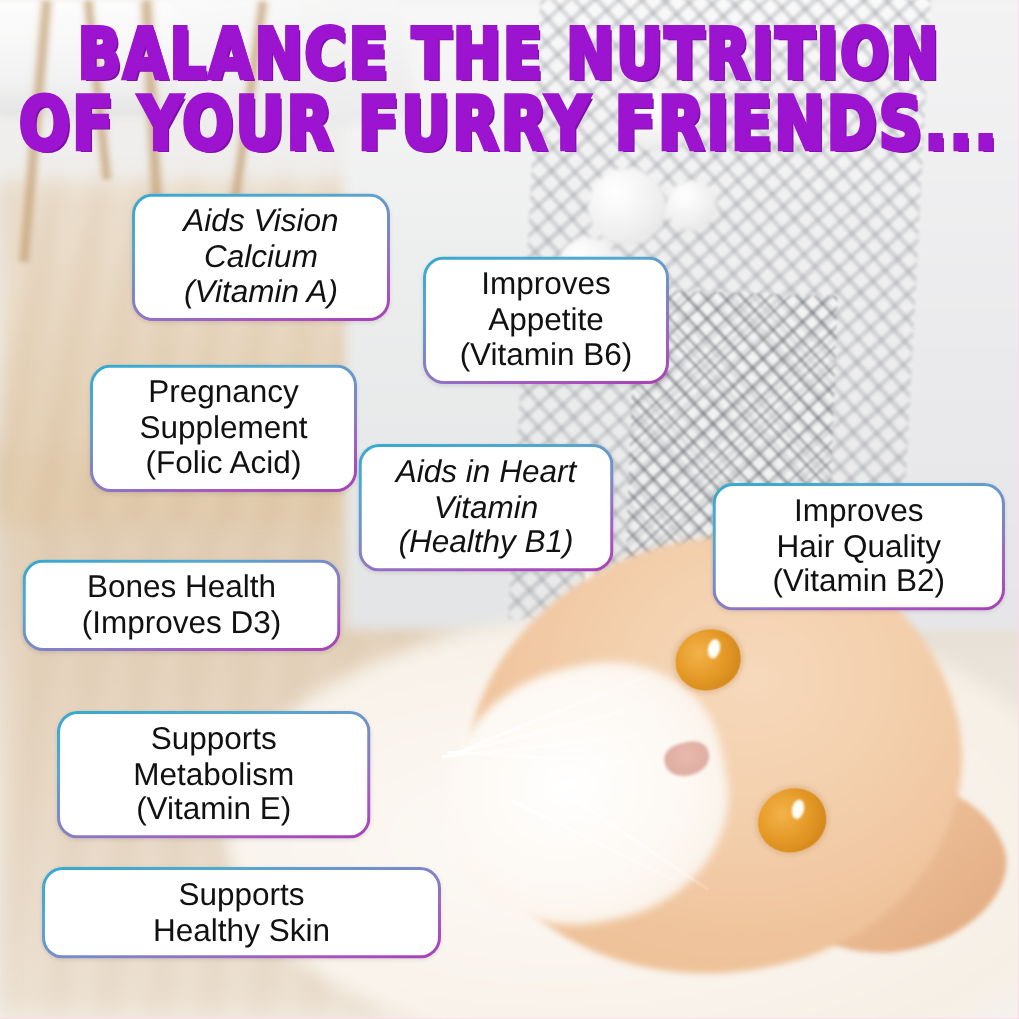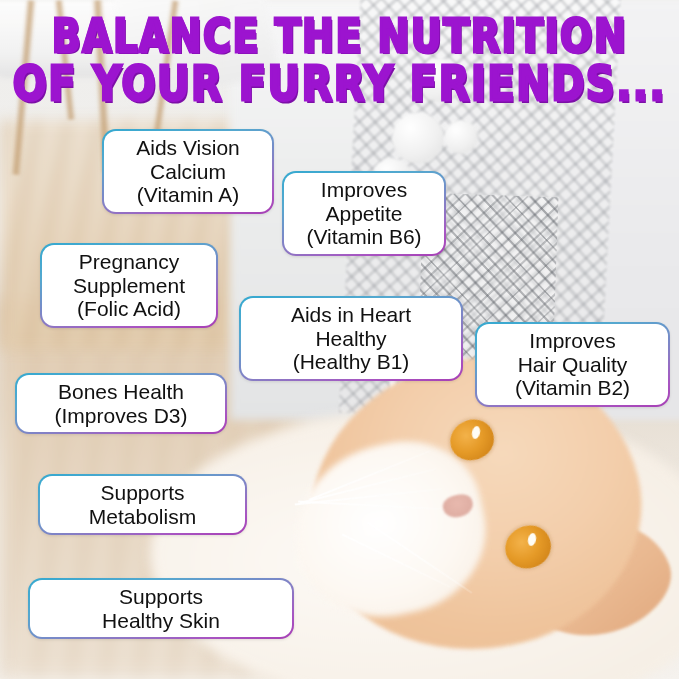--- a/index.html
+++ b/index.html
@@ -295,59 +295,60 @@
     <div class="whisker" style="left:298px;top:178px;width:142px;transform:rotate(3deg);"></div>
     <div class="whisker" style="left:330px;top:256px;width:120px;transform:rotate(26deg);"></div>
     <div class="whisker" style="left:346px;top:262px;width:126px;transform:rotate(34deg);"></div>
   </div>
 
   <div class="headline">
     <span class="line line-1">Balance the Nutrition</span>
     <span class="line line-2">of your Furry Friends...</span>
   </div>
 
-  <div class="label-box" style="left:102px; top:129px; width:172px;">
+  <div class="label-box" style="left:88px; top:129px; width:172px;font-style:italic;">
     <span class="ln">Aids Vision</span>
     <span class="ln">Calcium</span>
     <span class="ln">(Vitamin A)</span>
   </div>
 
   <div class="label-box" style="left:282px; top:171px; width:164px;">
     <span class="ln">Improves</span>
     <span class="ln">Appetite</span>
     <span class="ln">(Vitamin B6)</span>
   </div>
 
 
-  <div class="label-box" style="left:40px; top:243px; width:178px;">
+  <div class="label-box" style="left:60px; top:243px; width:178px;">
     <span class="ln">Pregnancy</span>
     <span class="ln">Supplement</span>
     <span class="ln">(Folic Acid)</span>
   </div>
 
-  <div class="label-box" style="left:239px; top:296px; width:224px;">
+  <div class="label-box" style="left:239px; top:296px; width:170px;font-style:italic;">
     <span class="ln">Aids in Heart</span>
-    <span class="ln">Healthy</span>
+    <span class="ln">Vitamin</span>
     <span class="ln">(Healthy B1)</span>
   </div>
 
   <div class="label-box" style="left:475px; top:322px; width:195px;">
     <span class="ln">Improves</span>
     <span class="ln">Hair Quality</span>
     <span class="ln">(Vitamin B2)</span>
   </div>
 
   <div class="label-box" style="left:15px; top:373px; width:212px;">
     <span class="ln">Bones Health</span>
     <span class="ln">(Improves D3)</span>
   </div>
 
   <div class="label-box" style="left:38px; top:474px; width:209px;">
     <span class="ln">Supports</span>
     <span class="ln">Metabolism</span>
+    <span class="ln">(Vitamin E)</span>
   </div>
 
   <div class="label-box" style="left:28px; top:578px; width:266px;">
     <span class="ln">Supports</span>
     <span class="ln">Healthy Skin</span>
   </div>
 
 </div>
 
 </body></html>

